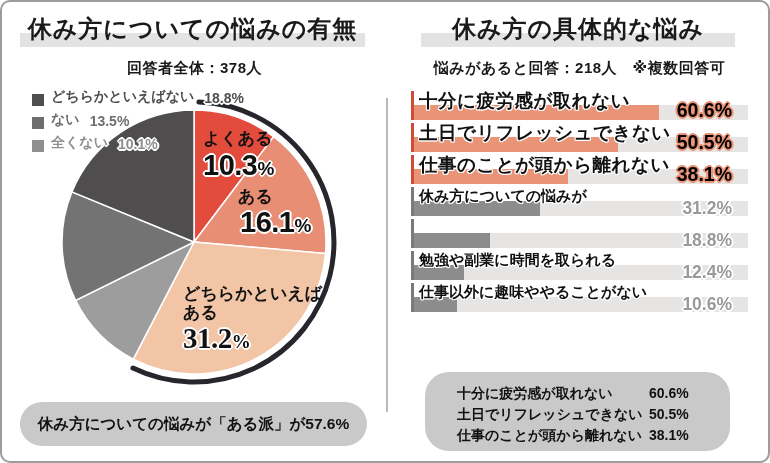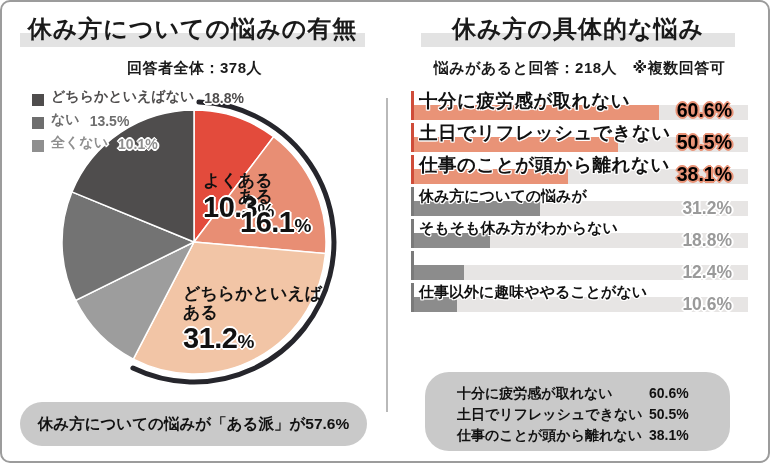--- a/index.html
+++ b/index.html
@@ -29,25 +29,25 @@
   .legend { position:absolute; left:30px; top:87px; z-index:3; }
   .legend-item { display:flex; align-items:flex-end; height:17px; margin-bottom:6px; }
   .legend-swatch { width:12px; height:12px; margin-right:7px; flex:0 0 auto; }
   .legend-label, .legend-value { font-size:14px; font-weight:800; white-space:nowrap; }
   .legend-value { margin-left:10px; }
 
   .callout { position:absolute; z-index:3; color:#111; }
   .callout .co-label { font-size:17px; font-weight:800; line-height:19px; white-space:nowrap; }
   .callout .co-big { font-size:29px; font-weight:800; letter-spacing:-0.5px; line-height:30px; white-space:nowrap; }
   .callout .co-big .pct { font-size:19px; font-weight:800; }
-  .co-1 { left:201px; top:127px;margin-top:42px; }
+  .co-1 { left:201px; top:127px; }
   .co-1 .co-big { margin-top:2px; }
   .co-2 { left:236px; top:185px; }
   .co-2 .co-big { margin-left:2px; margin-top:1px; }
-  .co-3 { left:181px; top:282px; }
+  .co-3 { left:181px; top:282px;font-family:Liberation Serif, serif; }
   .co-3 .co-big { margin-top:1px; }
 
   .pill { position:absolute; left:18px; top:400px; width:347px; height:44px; background:var(--c-pill);
           border-radius:22px; text-align:center; line-height:44px; font-size:15.5px; font-weight:700; color:#111; }
 
   
   .bars { position:absolute; left:24px; top:88px; width:337px; }
   .bar-row { position:relative; height:30px; margin-bottom:2px; }
   .bar-accent { position:absolute; left:0; top:1px; bottom:0; width:3px; background:#7a7a7a; }
   .bar-row.hl .bar-accent { background:var(--c-accenthl); }
@@ -160,27 +160,27 @@
         <span class="bar-accent"></span>
         <span class="bar-track"></span>
         <span class="bar-fill" style="width: 126px;"></span>
         <span class="bar-label">休み方についての悩みが</span>
         <span class="bar-value">31.2%</span>
       </div>
       <div class="bar-row">
         <span class="bar-accent"></span>
         <span class="bar-track"></span>
         <span class="bar-fill" style="width: 76px;"></span>
-        <span class="bar-label">そもそも休み方がわからない</span>
         <span class="bar-value">18.8%</span>
       </div>
       <div class="bar-row">
         <span class="bar-accent"></span>
         <span class="bar-track"></span>
         <span class="bar-fill" style="width: 50.1px;"></span>
+        <span class="bar-label">勉強や副業に時間を取られる</span>
         <span class="bar-value">12.4%</span>
       </div>
       <div class="bar-row">
         <span class="bar-accent"></span>
         <span class="bar-track"></span>
         <span class="bar-fill" style="width: 42.8px;"></span>
         <span class="bar-label">仕事以外に趣味ややることがない</span>
         <span class="bar-value">10.6%</span>
       </div>
     </div>

